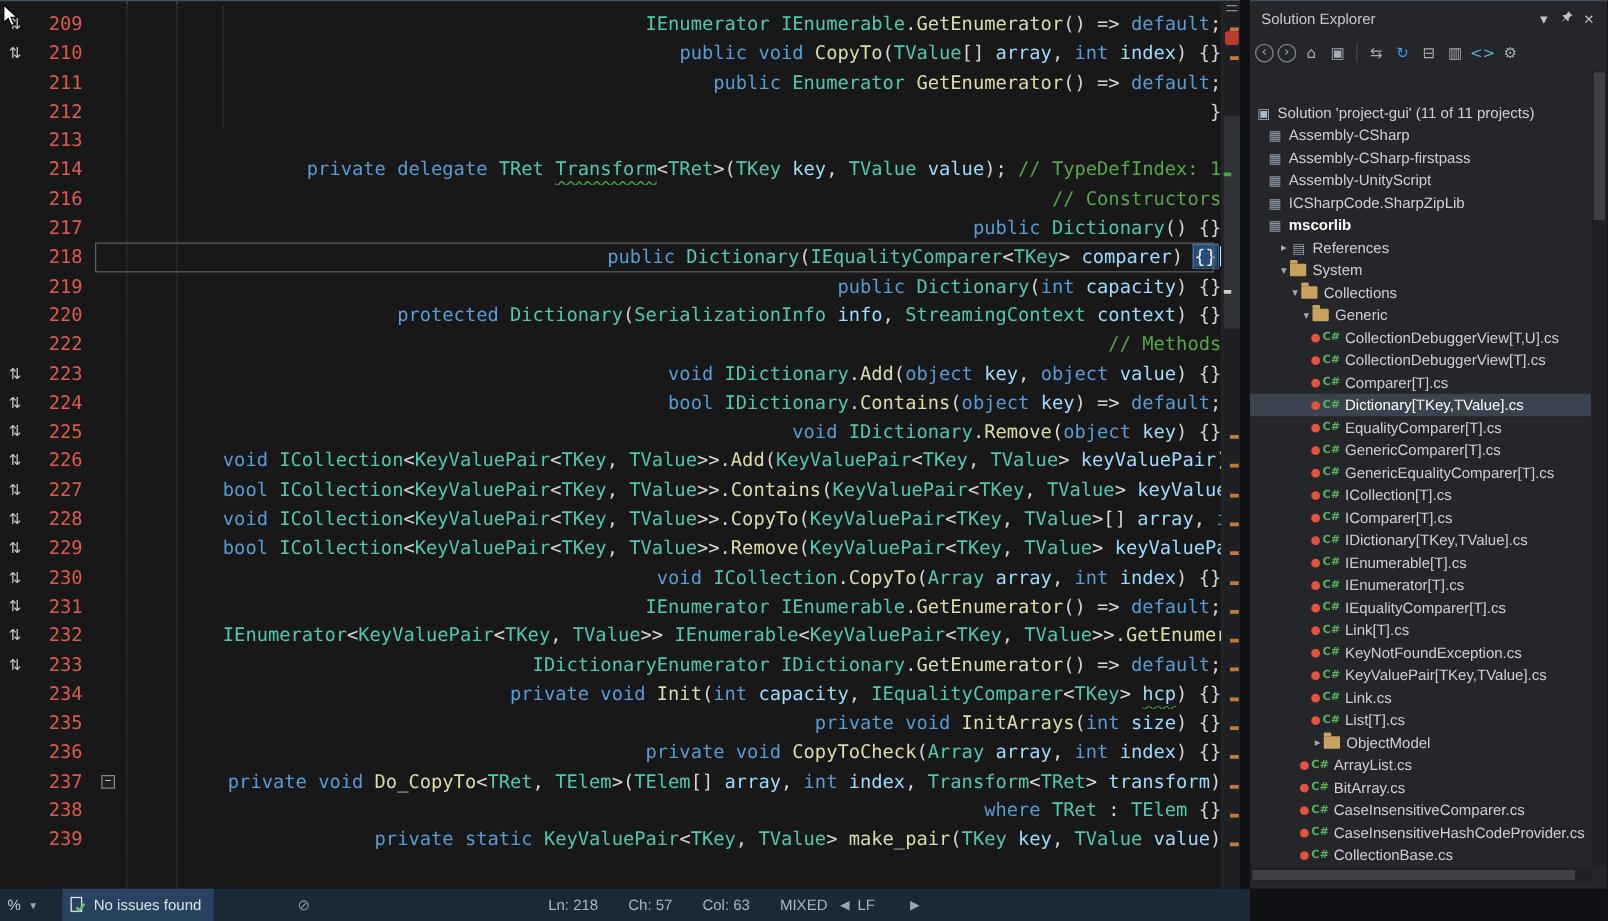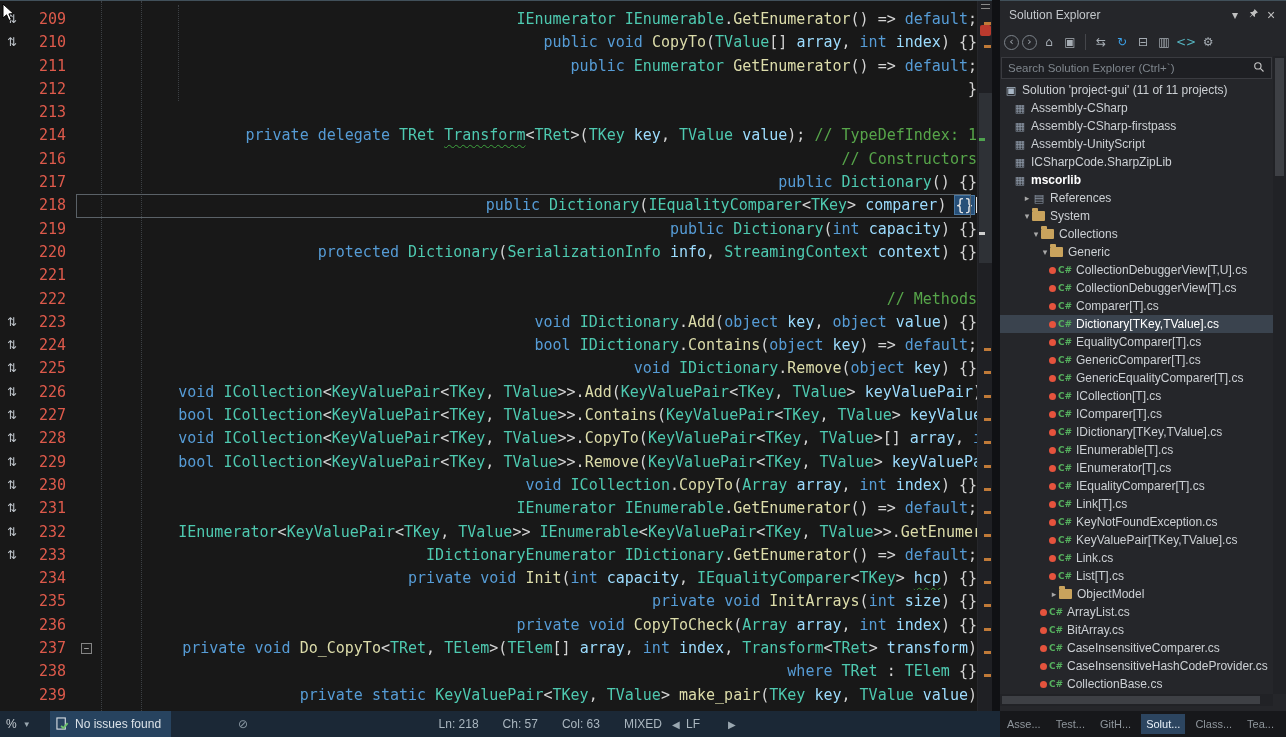--- a/index.html
+++ b/index.html
@@ -169,26 +169,20 @@
           <span class="cell-code"><span class="tk-p">        </span><span class="tk-k">public</span><span class="tk-p"> </span><span class="tk-t">Dictionary</span><span class="tk-p">(</span><span class="tk-k">int</span><span class="tk-p"> </span><span class="tk-v">capacity</span><span class="tk-p">) {}</span></span>
         </div>
         <div class="line">
           <span class="cell-glyph"></span>
           <span class="cell-num">220</span>
           <span class="cell-fold"></span>
           <span class="cell-code"><span class="tk-p">        </span><span class="tk-k">protected</span><span class="tk-p"> </span><span class="tk-t">Dictionary</span><span class="tk-p">(</span><span class="tk-t">SerializationInfo</span><span class="tk-p"> </span><span class="tk-v">info</span><span class="tk-p">, </span><span class="tk-t">StreamingContext</span><span class="tk-p"> </span><span class="tk-v">context</span><span class="tk-p">) {}</span></span>
         </div>
         <div class="line">
           <span class="cell-glyph"></span>
-          <span class="cell-num">221</span>
-          <span class="cell-fold"></span>
-          <span class="cell-code"></span>
-        </div>
-        <div class="line">
-          <span class="cell-glyph"></span>
           <span class="cell-num">222</span>
           <span class="cell-fold"></span>
           <span class="cell-code"><span class="tk-p">        </span><span class="tk-c">// Methods</span></span>
         </div>
         <div class="line">
           <span class="cell-glyph">⇅</span>
           <span class="cell-num">223</span>
           <span class="cell-fold"></span>
           <span class="cell-code"><span class="tk-p">        </span><span class="tk-k">void</span><span class="tk-p"> </span><span class="tk-t">IDictionary</span><span class="tk-p">.</span><span class="tk-m">Add</span><span class="tk-p">(</span><span class="tk-k">object</span><span class="tk-p"> </span><span class="tk-v">key</span><span class="tk-p">, </span><span class="tk-k">object</span><span class="tk-p"> </span><span class="tk-v">value</span><span class="tk-p">) {}</span></span>
         </div>
@@ -337,31 +331,20 @@
         <span class="tbtn">⌂</span>
         <span class="tbtn">▣</span>
         <div class="tsep"></div>
         <span class="tbtn">⇆</span>
         <span class="tbtn" style="color: rgb(59, 160, 232);">↻</span>
         <span class="tbtn">⊟</span>
         <span class="tbtn">▥</span>
         <span class="tbtn" style="color: rgb(86, 182, 194);">&lt;&gt;</span>
         <span class="tbtn">⚙</span>
       </div>
-    <div id="searchrow">
-      <div id="searchbox">
-        <span class="ph">Search Solution Explorer (Ctrl+`)</span>
-        <span>
-          <svg width="12" height="12" viewBox="0 0 16 16">
-              <circle cx="6.5" cy="6.5" r="4.2" fill="none" stroke="#c8c8c8" stroke-width="1.5"></circle>
-              <line x1="9.8" y1="9.8" x2="14" y2="14" stroke="#c8c8c8" stroke-width="1.5"></line>
-            </svg>
-        </span>
-      </div>
-    </div>
     <div id="tree">
         <div class="trow" style="padding-left: 4px;">
           <span class="gsol">▣</span>
           <span class="tlabel">Solution 'project-gui' (11 of 11 projects)</span>
         </div>
         <div class="trow" style="padding-left: 13px;">
           <span class="gasm">▦</span>
           <span class="tlabel">Assembly-CSharp</span>
         </div>
         <div class="trow" style="padding-left: 13px;">
@@ -548,28 +531,20 @@
     <div id="navR" class="abs">▶</div>
     <div id="caretinfo" class="abs">
       <span>Ln: 218</span>
       <span>Ch: 57</span>
       <span>Col: 63</span>
       <span>MIXED</span>
       <span>LF</span>
     </div>
   </div>
 
-  <div id="paneltabs">
-      <span class="ptab">Asse...</span>
-      <span class="ptab">Test...</span>
-      <span class="ptab">GitH...</span>
-      <span class="ptab active">Solut...</span>
-      <span class="ptab">Class...</span>
-      <span class="ptab">Tea...</span>
-    </div>
 
   <div id="cursor">
     <svg width="13" height="19" viewBox="0 0 13 19">
         <path d="M1 1 L1 15 L4.6 11.8 L7 17.5 L9.4 16.4 L6.9 10.9 L11.5 10.6 Z" fill="#ffffff" stroke="#000000"></path>
       </svg>
   </div>
 
 </div>
 
 </body></html>

